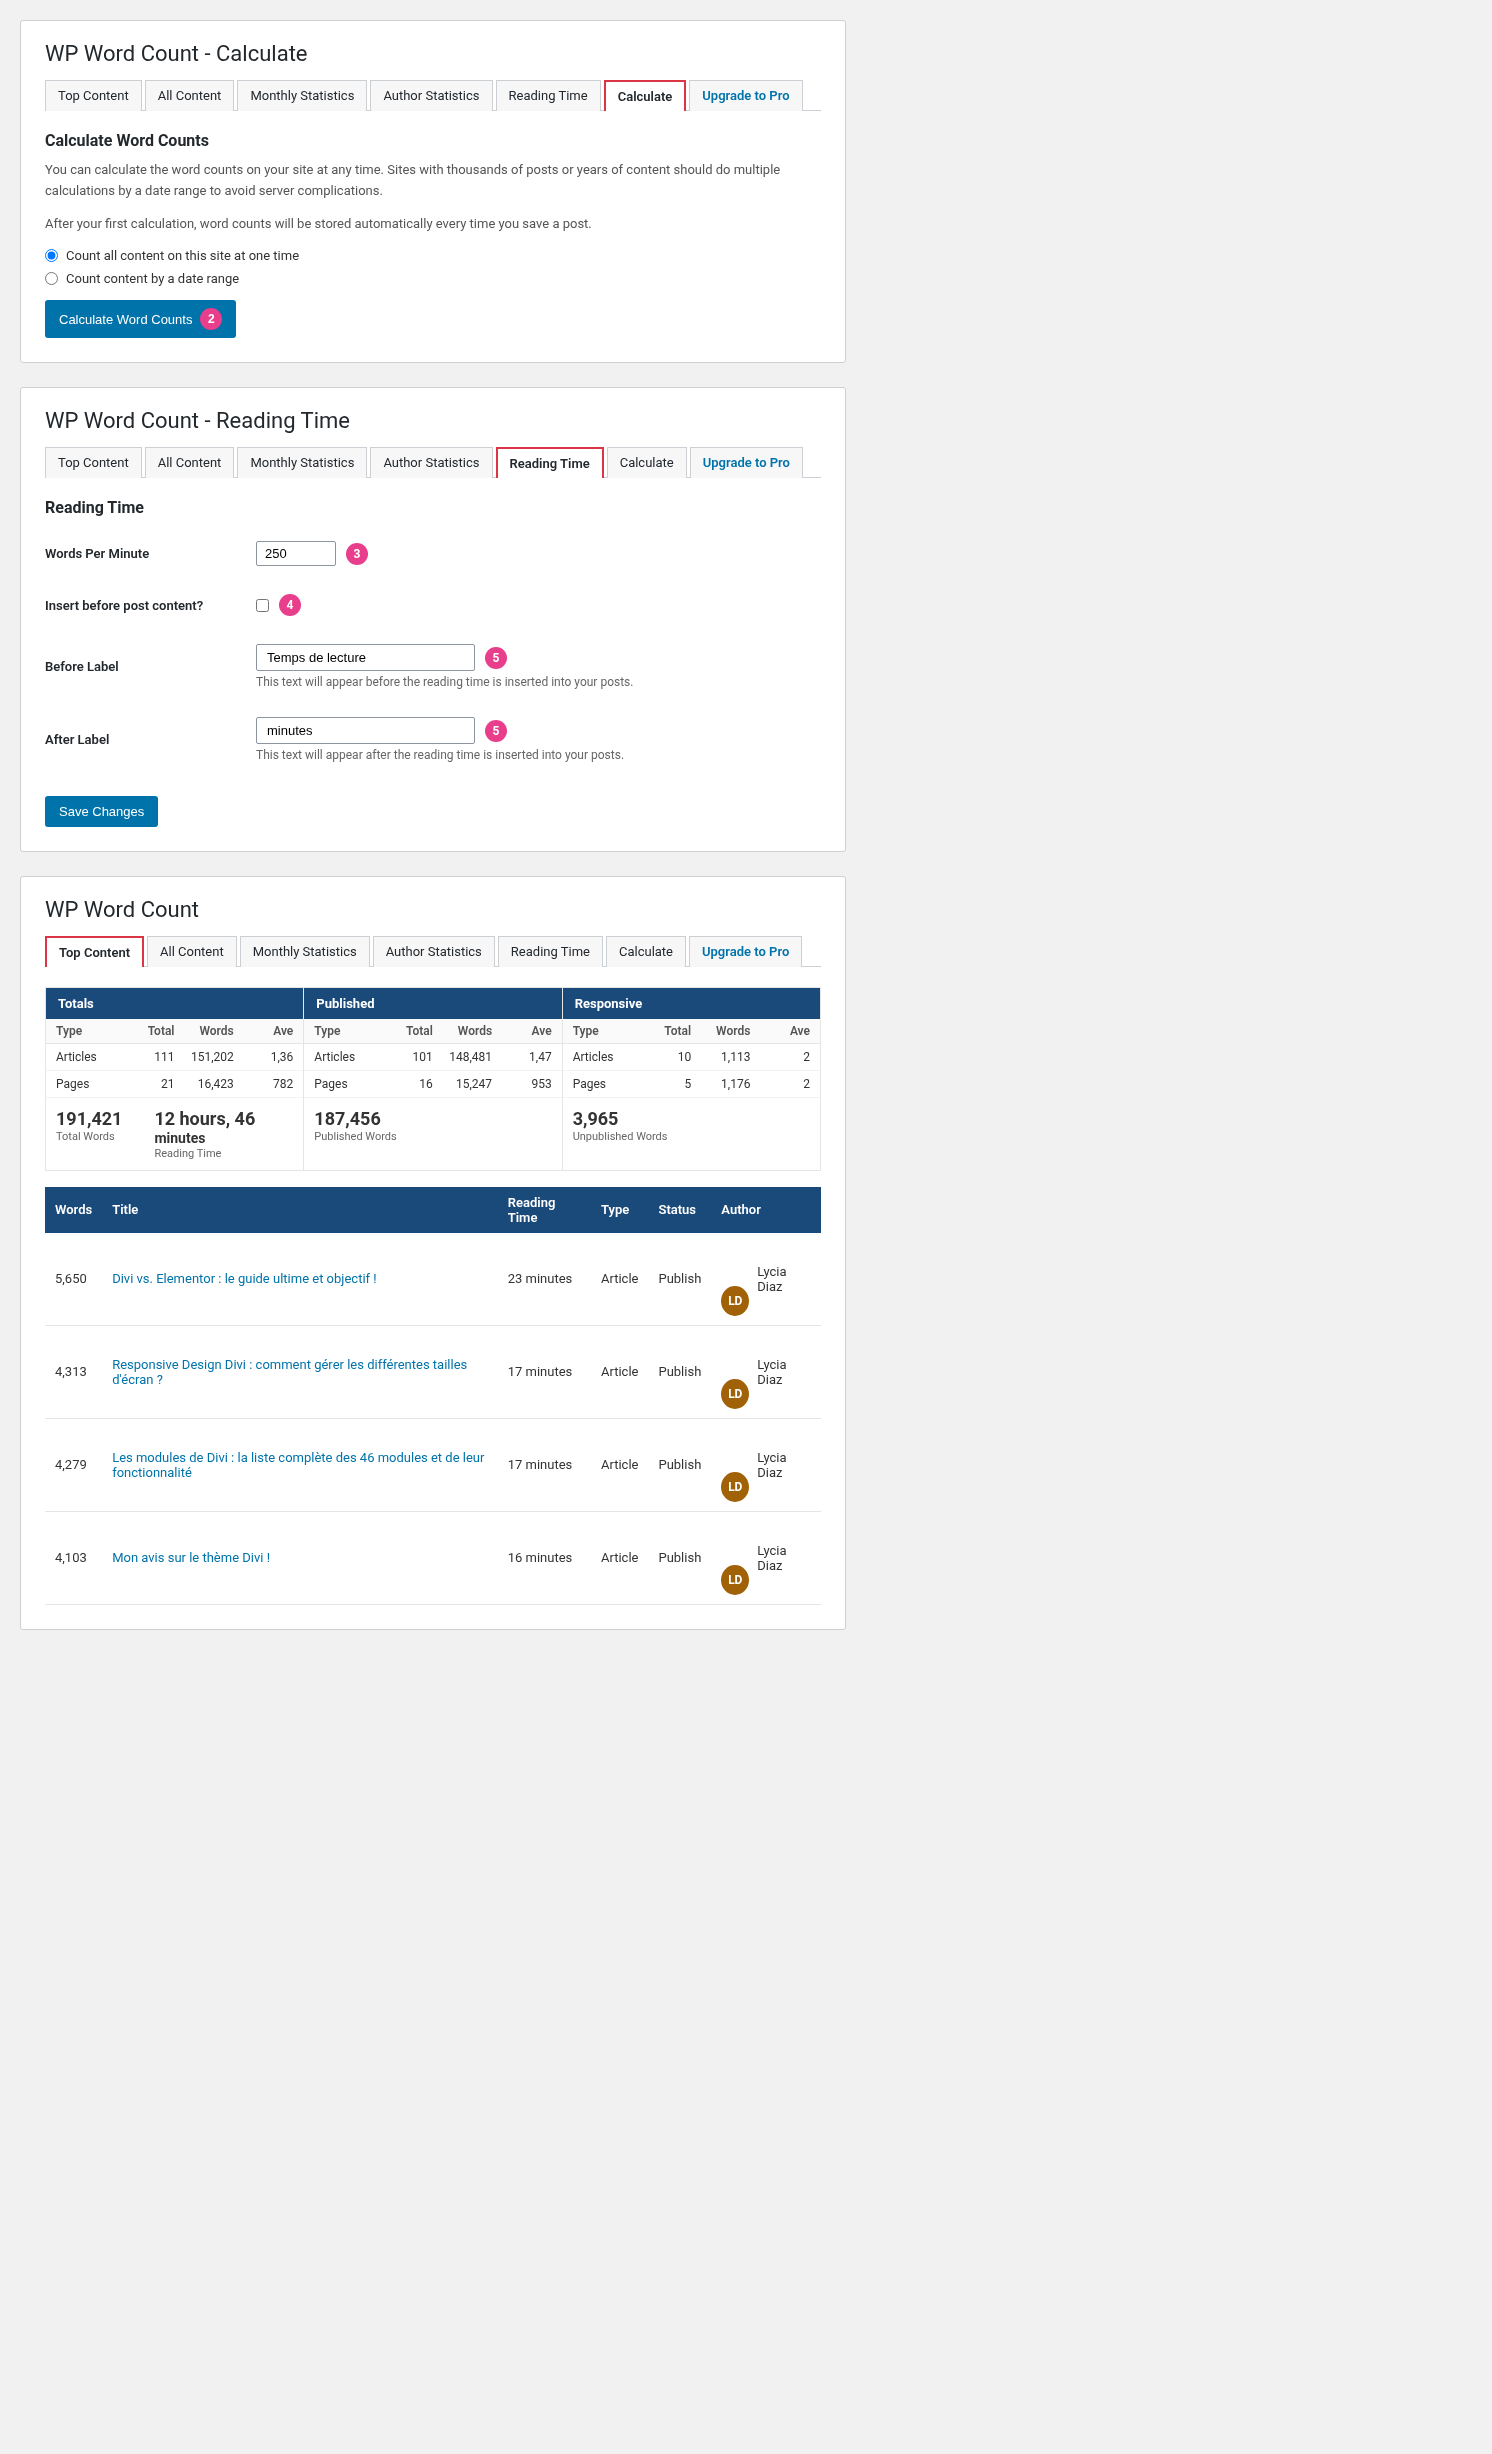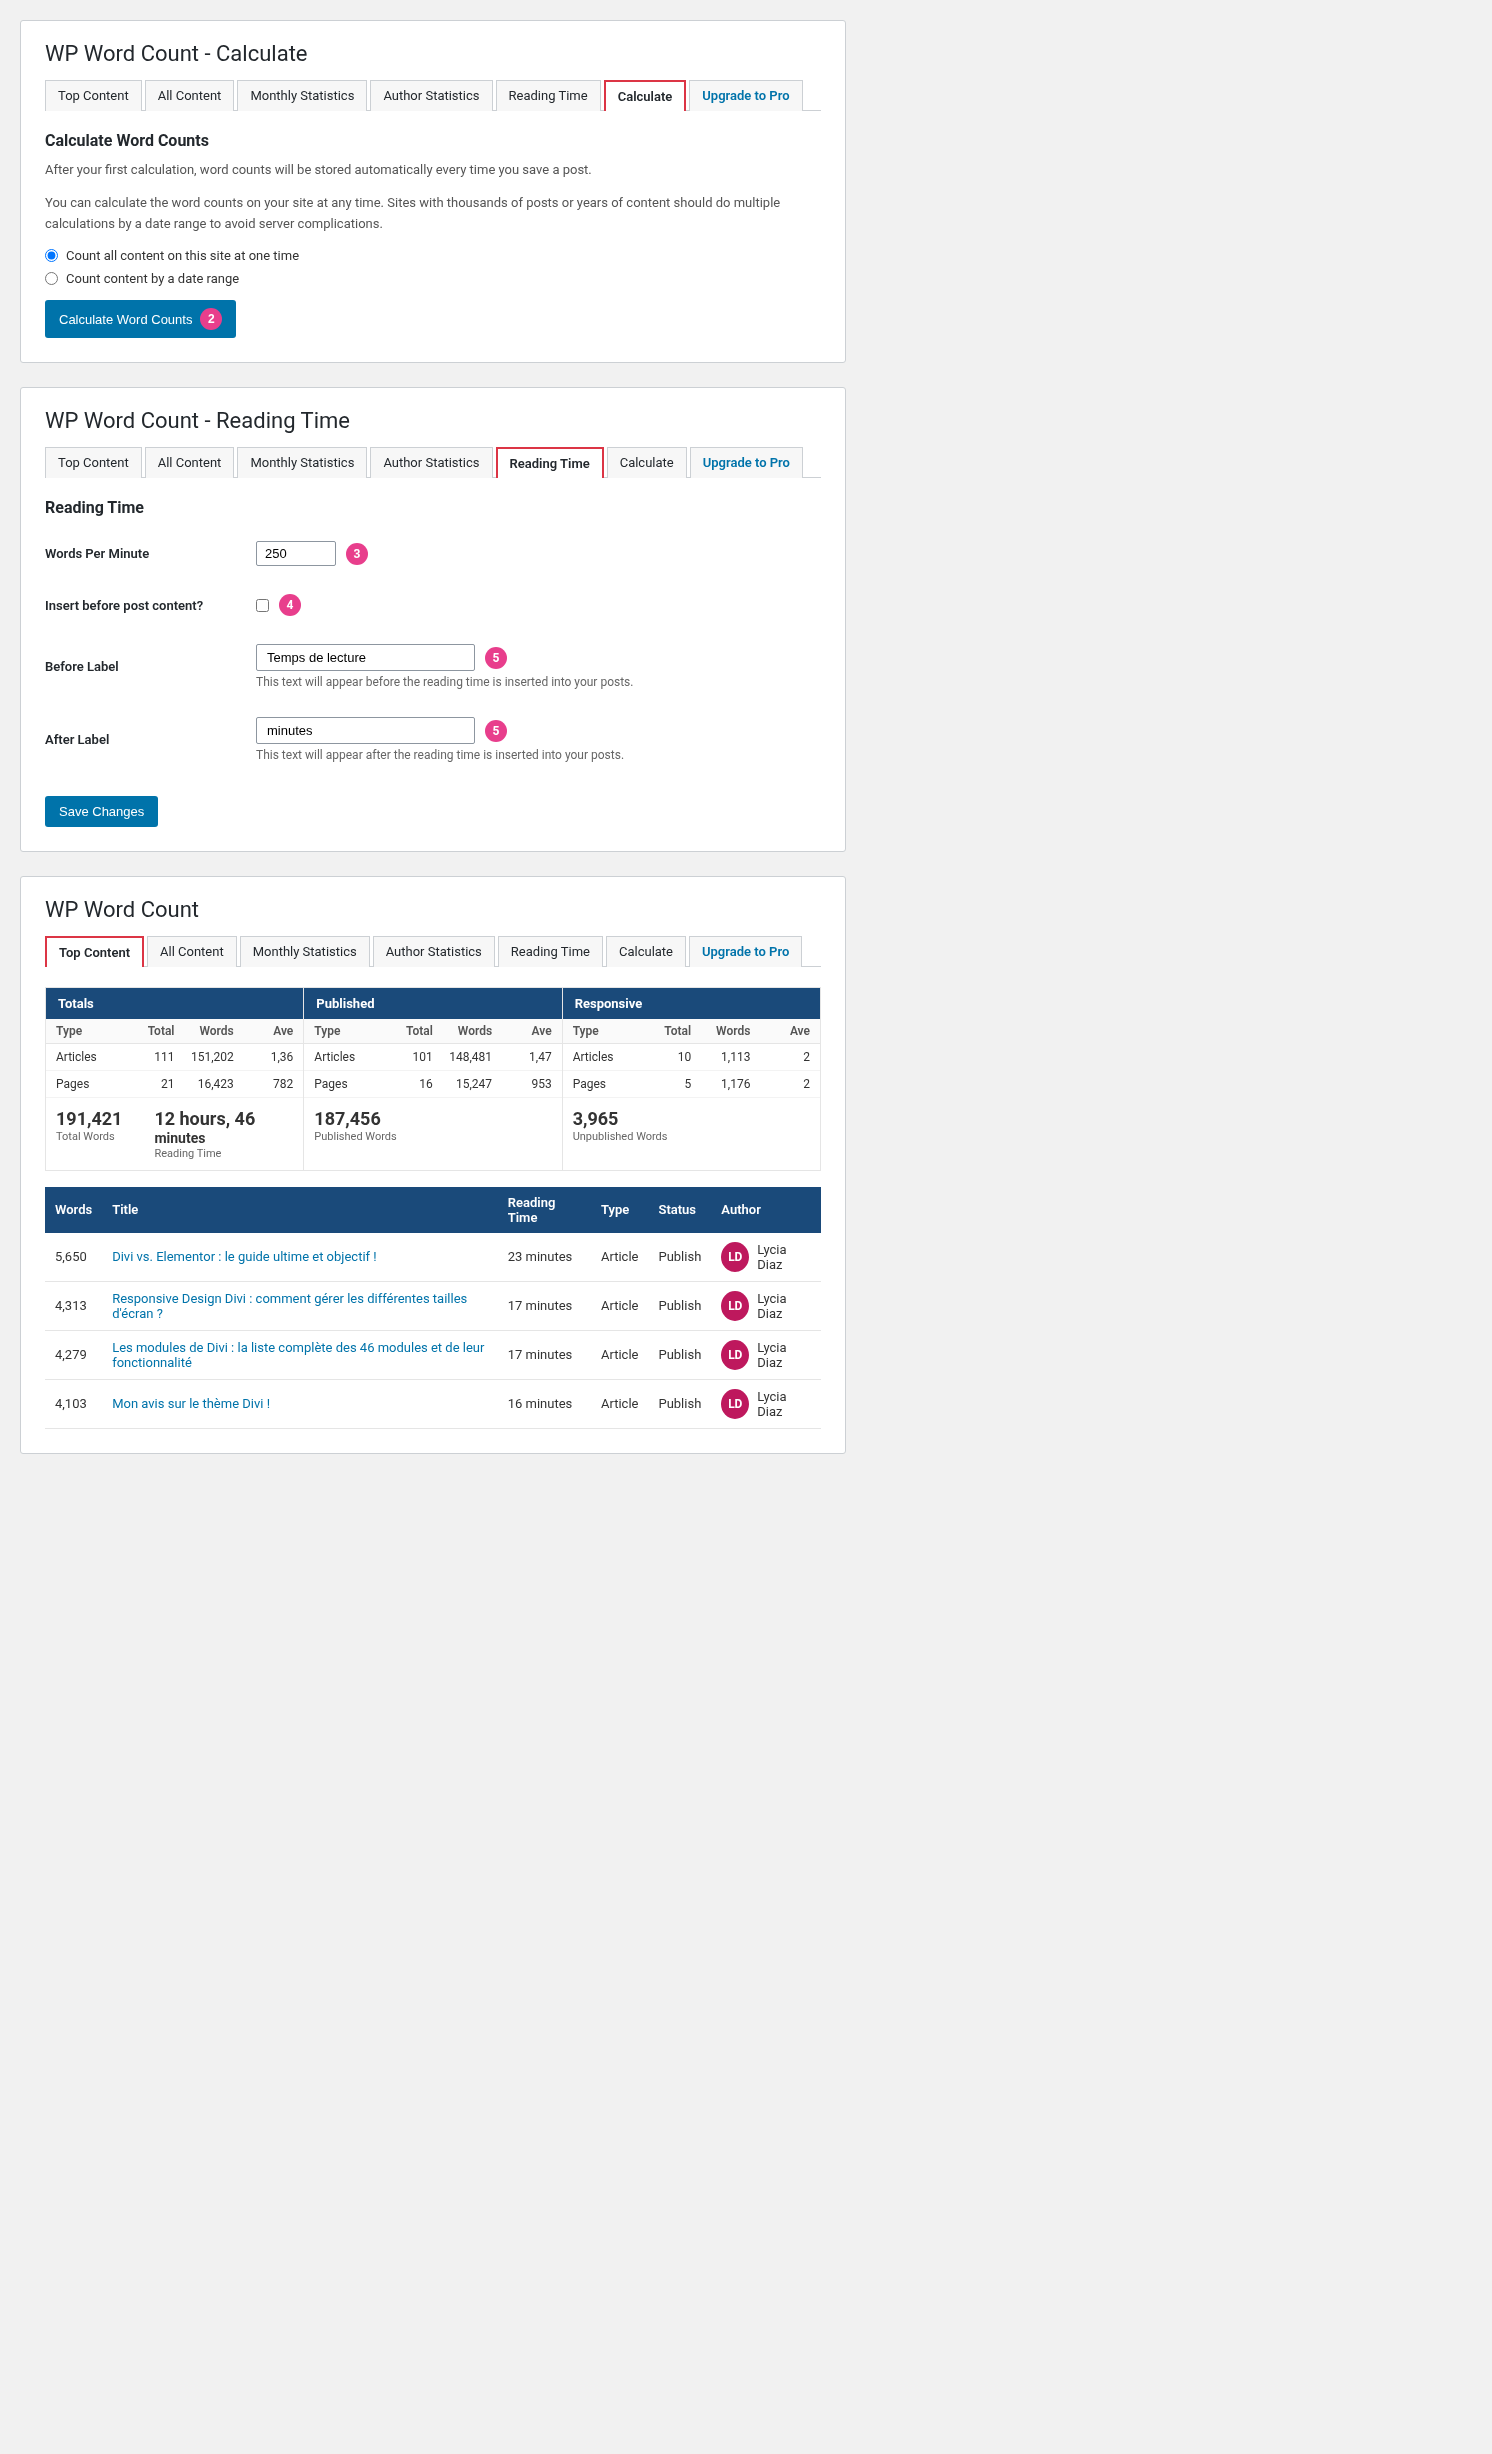--- a/index.html
+++ b/index.html
@@ -164,27 +164,28 @@
       padding: 9px 10px;
       font-size: 13px;
       vertical-align: middle;
     }
     .link-blue { color: #0073aa; text-decoration: none; }
 
     .avatar-circle {
       width: 30px;
       height: 30px;
       border-radius: 50%;
-      background: #be185d;
+      background: #a16207;
       display: inline-flex;
       align-items: center;
       justify-content: center;
       font-size: 12px;
       color: #fff;
       font-weight: 700;
+      margin-top: 44px;
     }
     .author-cell {
       display: flex;
       align-items: center;
       gap: 8px;
     }
     .three-col-stats {
       display: flex;
       gap: 0;
       border: 1px solid #e5e5e5;
@@ -240,22 +241,22 @@
     <span class="tab">Top Content</span>
     <span class="tab">All Content</span>
     <span class="tab">Monthly Statistics</span>
     <span class="tab">Author Statistics</span>
     <span class="tab">Reading Time</span>
     <span class="tab active-outline">Calculate</span>
     <span class="tab upgrade">Upgrade to Pro</span>
   </div>
 
   <h2 class="section-title">Calculate Word Counts</h2>
+  <p class="description">You can calculate the word counts on your site at any time. Sites with thousands of posts or years of content should do multiple calculations by a date range to avoid server complications.</p>
   <p class="description">After your first calculation, word counts will be stored automatically every time you save a post.</p>
-  <p class="description">You can calculate the word counts on your site at any time. Sites with thousands of posts or years of content should do multiple calculations by a date range to avoid server complications.</p>
 
   <div class="radio-group">
     <label>
       <input type="radio" name="calc_type" checked="" style="">
       <span>Count all content on this site at one time</span>
     </label>
     <label>
       <input type="radio" name="calc_type" style="">
       <span>Count content by a date range</span>
     </label>

